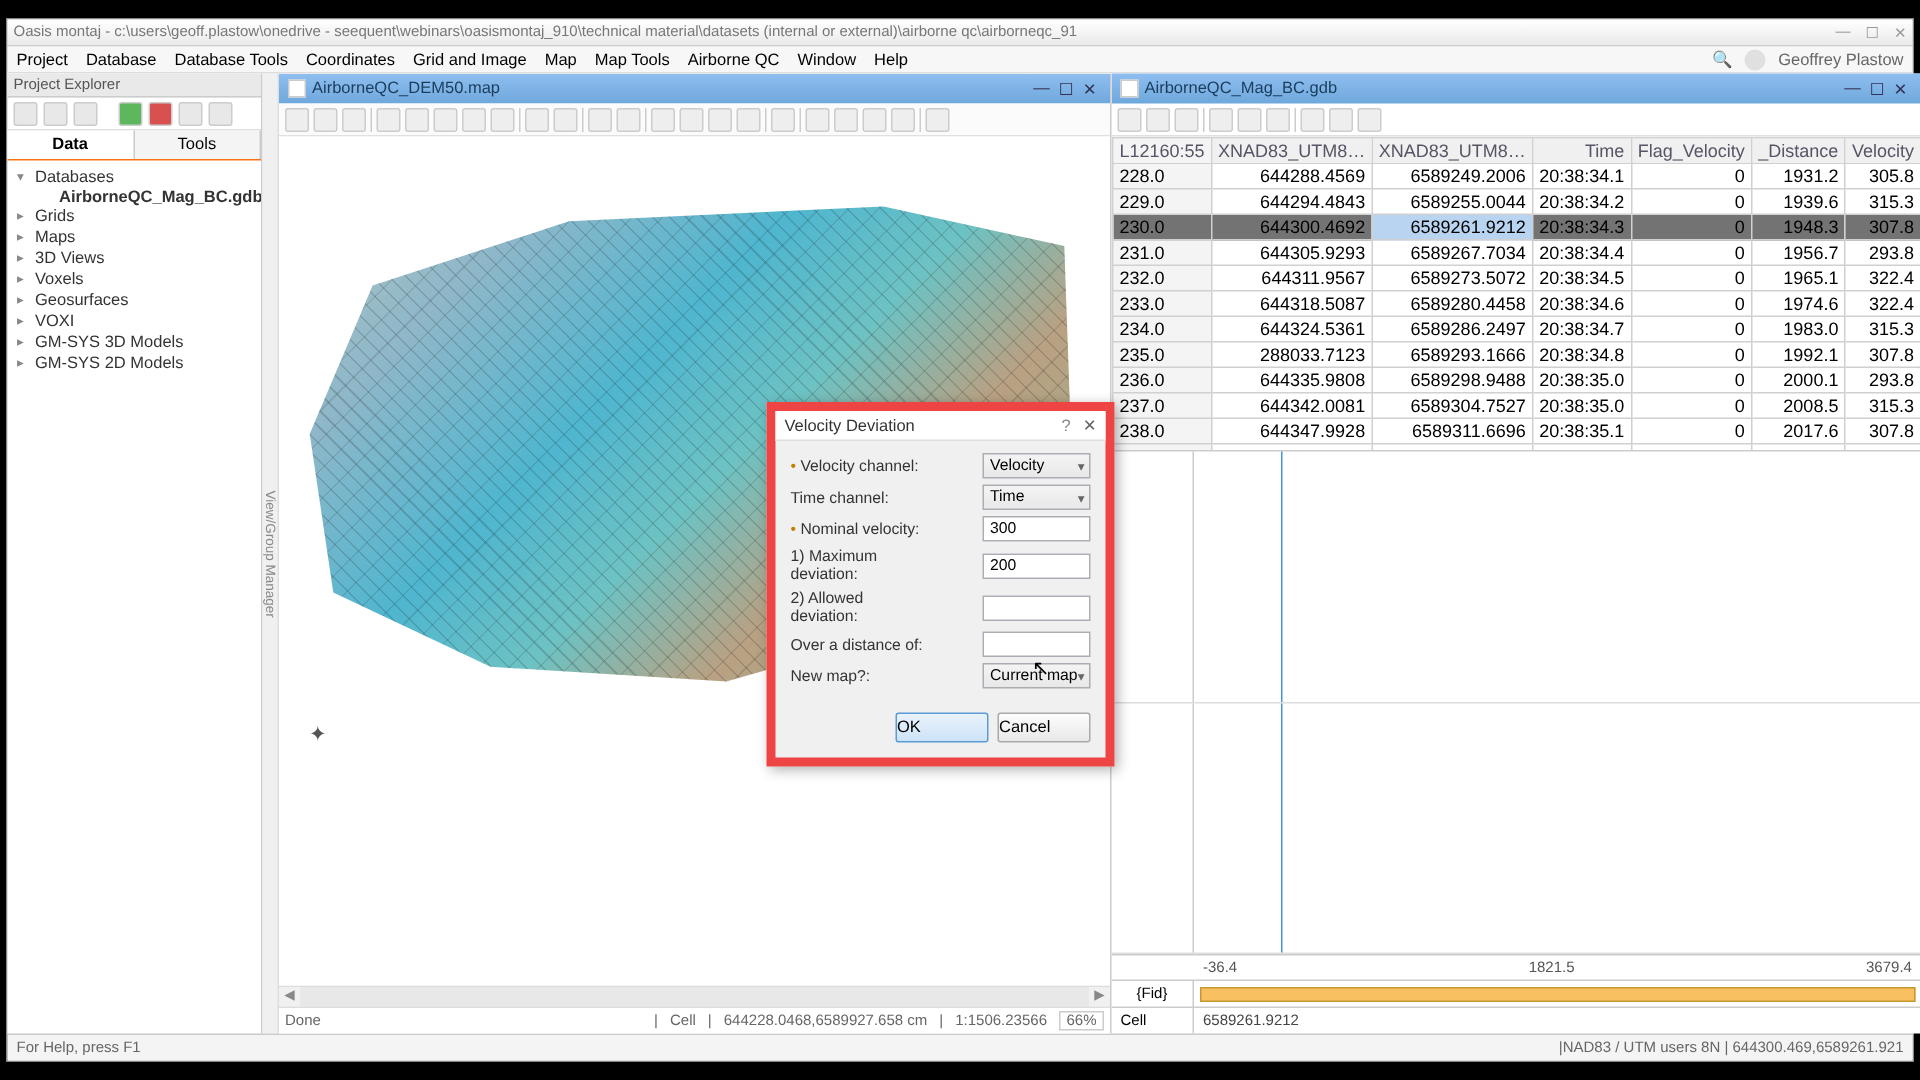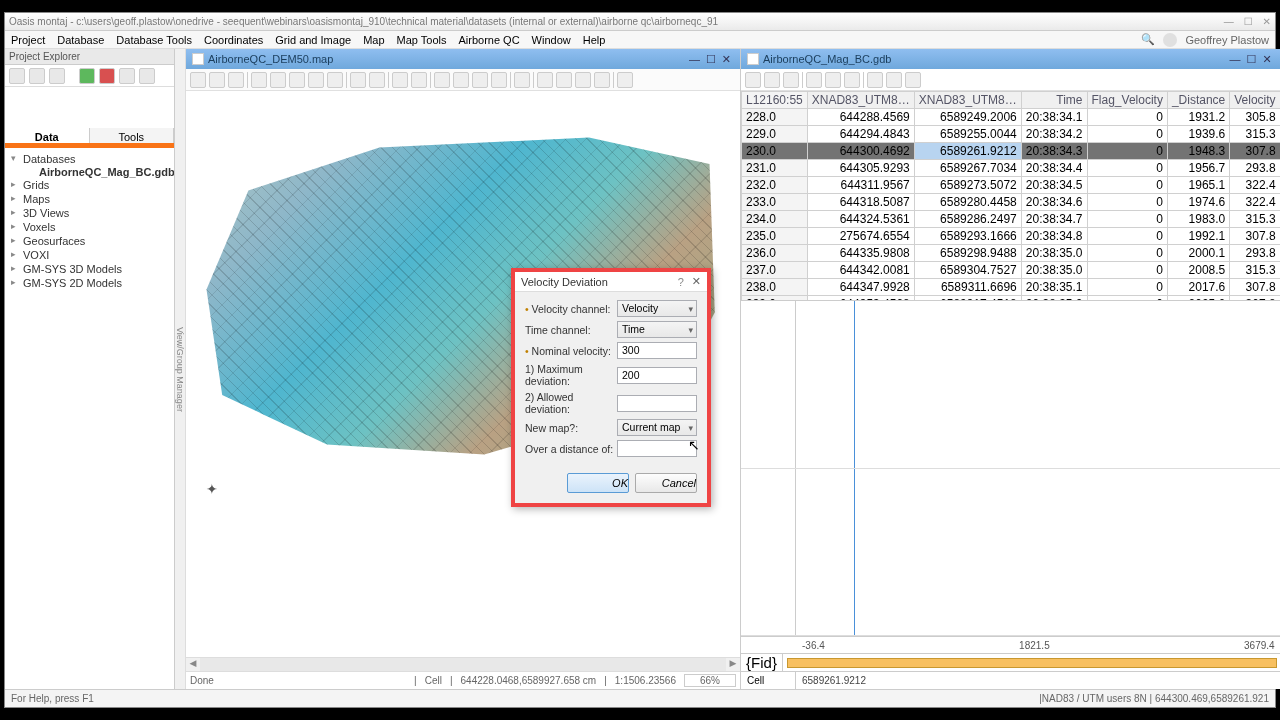--- a/index.html
+++ b/index.html
@@ -12,21 +12,21 @@
 .menubar span { cursor: default; }
 .userarea { margin-left: auto; display: flex; align-items: center; gap: 8px; color: #666; }
 .usericon { width: 14px; height: 14px; border-radius: 50%; background: #e0e0e0; display: inline-block; }
 .content { flex: 1; display: flex; min-height: 0; }
 .explorer { width: 170px; background: #fff; border-right: 1px solid #ccc; display: flex; flex-direction: column; }
 .explorer-title { background: #e9e9e9; font-size: 10px; padding: 2px 4px; border-bottom: 1px solid #ccc; color: #555; }
 .explorer-toolbar { height: 22px; border-bottom: 1px solid #ddd; display: flex; align-items: center; gap: 4px; padding: 2px 4px; }
 .tb-btn { width: 16px; height: 16px; background: #e8e8e8; border: 1px solid #ccc; border-radius: 2px; }
 .tb-play { background: #5db85d; }
 .tb-red { background: #d85050; }
-.tabs { display: flex; height: 20px; border-bottom: 5px solid #f97316; margin-top: 41px; }
+.tabs { display: flex; height: 20px; border-bottom: 1px solid #f97316; }
 .tab { flex: 1; text-align: center; font-size: 11px; line-height: 19px; border-right: 1px solid #ccc; background: #f4f4f4; }
 .tab.active { background: #fff; font-weight: bold; }
 .tree { flex: 1; padding: 4px 2px; font-size: 11px; color: #333; overflow: auto; }
 .tree-item { padding: 1px 2px 1px 16px; position: relative; }
 .tree-item::before { content: "▸"; position: absolute; left: 4px; font-size: 9px; color: #888; }
 .tree-item.open::before { content: "▾"; }
 .tree-child { padding-left: 32px; position: relative; }
 .tree-child.bold { font-weight: bold; }
 .main { flex: 1; display: flex; min-height: 0; justify-content: center; }
 .mapcol { width: 555px; display: flex; flex-direction: column; border-right: 1px solid #ccc; position: relative; background: #fff; }
@@ -42,61 +42,61 @@
 .mapimg::before { content: ""; position: absolute; inset: 0; background: linear-gradient(135deg, #b0c7c3 0%, #8eb7c9 20%, #4fb6cf 40%, #6dc2c3 55%, #b9a183 70%, #a6a885 85%, #c8bda0 100%); clip-path: polygon(2% 48%, 10% 18%, 35% 5%, 75% 2%, 98% 10%, 99% 55%, 90% 82%, 55% 98%, 25% 95%, 5% 80%); }
 .mapimg::after { content: ""; position: absolute; inset: 0; background: repeating-linear-gradient(45deg, rgba(0,0,0,0.15) 0 1px, transparent 1px 8px), repeating-linear-gradient(-45deg, rgba(0,0,0,0.1) 0 1px, transparent 1px 14px); clip-path: polygon(2% 48%, 10% 18%, 35% 5%, 75% 2%, 98% 10%, 99% 55%, 90% 82%, 55% 98%, 25% 95%, 5% 80%); }
 .northarrow { position: absolute; left: 20px; top: 390px; font-size: 14px; color: #555; }
 .scale { position: absolute; right: 40px; top: 392px; font-size: 9px; color: #444; text-align: center; }
 .scalebar { width: 110px; height: 4px; background: repeating-linear-gradient(90deg,#000 0 20px,#fff 20px 40px); border: 1px solid #000; margin: 2px auto; }
 .mapscroll { height: 14px; background: #f0f0f0; border-top: 1px solid #ddd; display: flex; }
 .mapscroll .arrow { width: 14px; text-align: center; font-size: 9px; color: #888; }
 .mapscroll .track { flex: 1; background: #e8e8e8; }
 .mapstatus { height: 18px; border-top: 1px solid #ddd; display: flex; align-items: center; font-size: 10px; padding: 0 4px; gap: 8px; color: #666; }
 .mapstatus .sp { flex: 1; }
-.zoom { border: 1px solid #ccc; padding: 0 15px; }
+.zoom { border: 1px solid #ccc; padding: 0 4px; }
 .datacol { flex: 1; display: flex; flex-direction: column; background: #fff; min-width: 0; }
 .datatoolbar { height: 22px; border-bottom: 1px solid #e0e0e0; display: flex; align-items: center; gap: 3px; padding: 2px 4px; }
 .grid { flex: 0 0 210px; overflow: auto; border-bottom: 1px solid #ccc; }
 table { border-collapse: collapse; width: 100%; font-size: 12px; }
 th, td { border: 1px solid #d0d0d0; padding: 1px 4px; text-align: right; white-space: nowrap; }
 th { background: #f0f0f0; position: sticky; top: 0; font-weight: normal; color: #556; }
 th.first, td.first { text-align: left; background: #f4f4f4; }
 tr.sel td { background: #737373; }
 td.selcell { background: #b8d4f0 !important; }
 .profiles { flex: 1; display: flex; flex-direction: column; border-bottom: 1px solid #ccc; }
 .profile { flex: 1; border-bottom: 1px solid #ddd; position: relative; }
 .profile .yaxis { position: absolute; left: 0; top: 0; bottom: 0; width: 55px; border-right: 1px solid #ccc; }
 .profile .plot { position: absolute; left: 55px; right: 0; top: 0; bottom: 0; }
 .cursorline { position: absolute; left: 58px; top: 0; bottom: 0; width: 1px; background: #4a90d9; }
 .tickrow { height: 16px; display: flex; align-items: center; font-size: 10px; padding: 0 2px; }
 .tickrow .lbl { width: 55px; color: #333; }
 .tickrow .ticks { flex: 1; display: flex; justify-content: space-between; padding: 0 4px; color: #555; }
 .fidrow { height: 18px; border-top: 1px solid #ccc; display: flex; align-items: center; }
-.fidrow .lbl { width: 42px; text-align: center; font-size: 15px; border-right: 1px solid #ccc; line-height: 18px; }
+.fidrow .lbl { width: 55px; text-align: center; font-size: 10px; border-right: 1px solid #ccc; line-height: 18px; }
 .fidrow .bar { flex: 1; height: 10px; margin: 0 4px; background: #f8c060; border: 1px solid #c89830; }
 .cellrow { height: 18px; border-top: 1px solid #ccc; display: flex; align-items: center; font-size: 10px; }
 .cellrow .lbl { width: 55px; padding-left: 6px; border-right: 1px solid #ccc; line-height: 18px; }
 .cellrow .val { padding-left: 6px; color: #444; }
 .statusbar { height: 18px; border-top: 1px solid #ccc; background: #f4f4f4; display: flex; align-items: center; font-size: 10px; padding: 0 6px; color: #666; }
 .statusbar .sp { flex: 1; }
 
-.dialog { position: absolute; left: 511px; top: 268px; width: 200px; background: #f0f0f0; border: 4px solid #ef4444; box-shadow: 2px 2px 8px rgba(0,0,0,0.3); z-index: 100; font-size: 11px; }
+.dialog { position: absolute; left: 511px; top: 268px; width: 232px; background: #f0f0f0; border: 6px solid #ef4444; box-shadow: 2px 2px 8px rgba(0,0,0,0.3); z-index: 100; font-size: 11px; }
 .dialog-title { height: 20px; background: #fff; display: flex; align-items: center; padding: 0 6px; border-bottom: 1px solid #ddd; }
 .dialog-title .t { flex: 1; color: #333; }
 .dialog-title .help { color: #888; margin-right: 8px; }
 .dialog-title .close { color: #666; cursor: default; }
 .dialog-body { padding: 8px 10px; }
-.drow { display: flex; align-items: center; margin-bottom: 4px; }
+.drow { display: flex; align-items: center; margin-bottom: 4px; gap: 36px; }
 .drow label { width: 92px; font-size: 10.5px; color: #333; }
 .drow label.req::before { content: "• "; color: #c08000; }
 .drow .field { flex: 1; height: 17px; border: 1px solid #abadb3; background: #fff; font-size: 10.5px; padding: 0 4px; line-height: 15px; }
 .drow .field.combo { background: linear-gradient(#f4f4f4,#e8e8e8); position: relative; }
 .drow .field.combo::after { content: "▾"; position: absolute; right: 3px; top: 1px; font-size: 9px; color: #666; }
 .dialog-buttons { display: flex; justify-content: flex-end; gap: 6px; padding: 4px 10px 10px; }
-.dbtn { width: 62px; height: 20px; border: 1px solid #aaa; background: linear-gradient(#fdfdfd,#e8e8e8); font-size: 11px; border-radius: 2px; text-align: right; line-height: 18px; font-style: italic; }
+.dbtn { width: 62px; height: 20px; border: 1px solid #aaa; background: linear-gradient(#fdfdfd,#e8e8e8); font-size: 11px; border-radius: 2px; text-align: left; line-height: 18px; }
 .dbtn.primary { border-color: #5a9bd5; background: linear-gradient(#eaf3fc,#cde3f7); }
 .cursor { position: absolute; left: 688px; top: 437px; z-index: 200; font-size: 14px; pointer-events: none; }
 .sidebar-vert { width: 12px; writing-mode: vertical-rl; text-orientation: mixed; font-size: 9px; background: #f0f0f0; border-right: 1px solid #ddd; padding: 4px 0; color: #888; text-align: center; }
 </style>
 </head>
 <body>
 
 <div class="app">
   <div class="titlebar">
     <span class="title">Oasis montaj - c:\users\geoff.plastow\onedrive - seequent\webinars\oasismontaj_910\technical material\datasets (internal or external)\airborne qc\airborneqc_91</span>
@@ -316,21 +316,21 @@
                   <td class="first">234.0</td>
                   <td>644324.5361</td>
                   <td>6589286.2497</td>
                   <td>20:38:34.7</td>
                   <td>0</td>
                   <td>1983.0</td>
                   <td>315.3</td>
                 </tr>
                 <tr>
                   <td class="first">235.0</td>
-                  <td>275674.6554</td>
+                  <td>288033.7123</td>
                   <td>6589293.1666</td>
                   <td>20:38:34.8</td>
                   <td>0</td>
                   <td>1992.1</td>
                   <td>307.8</td>
                 </tr>
                 <tr>
                   <td class="first">236.0</td>
                   <td>644335.9808</td>
                   <td>6589298.9488</td>
@@ -434,26 +434,26 @@
       </div>
       <div class="drow">
         <label>1) Maximum deviation:</label>
         <div class="field">200</div>
       </div>
       <div class="drow">
         <label>2) Allowed deviation:</label>
         <div class="field"></div>
       </div>
       <div class="drow">
+        <label>Over a distance of:</label>
+        <div class="field"></div>
+      </div>
+      <div class="drow">
         <label>New map?:</label>
         <div class="field combo">Current map</div>
-      </div>
-      <div class="drow">
-        <label>Over a distance of:</label>
-        <div class="field"></div>
       </div>
     </div>
   <div class="dialog-buttons">
     <div class="dbtn primary">OK</div>
     <div class="dbtn">Cancel</div>
   </div>
 </div>
 
 <div class="cursor">↖</div>
 

